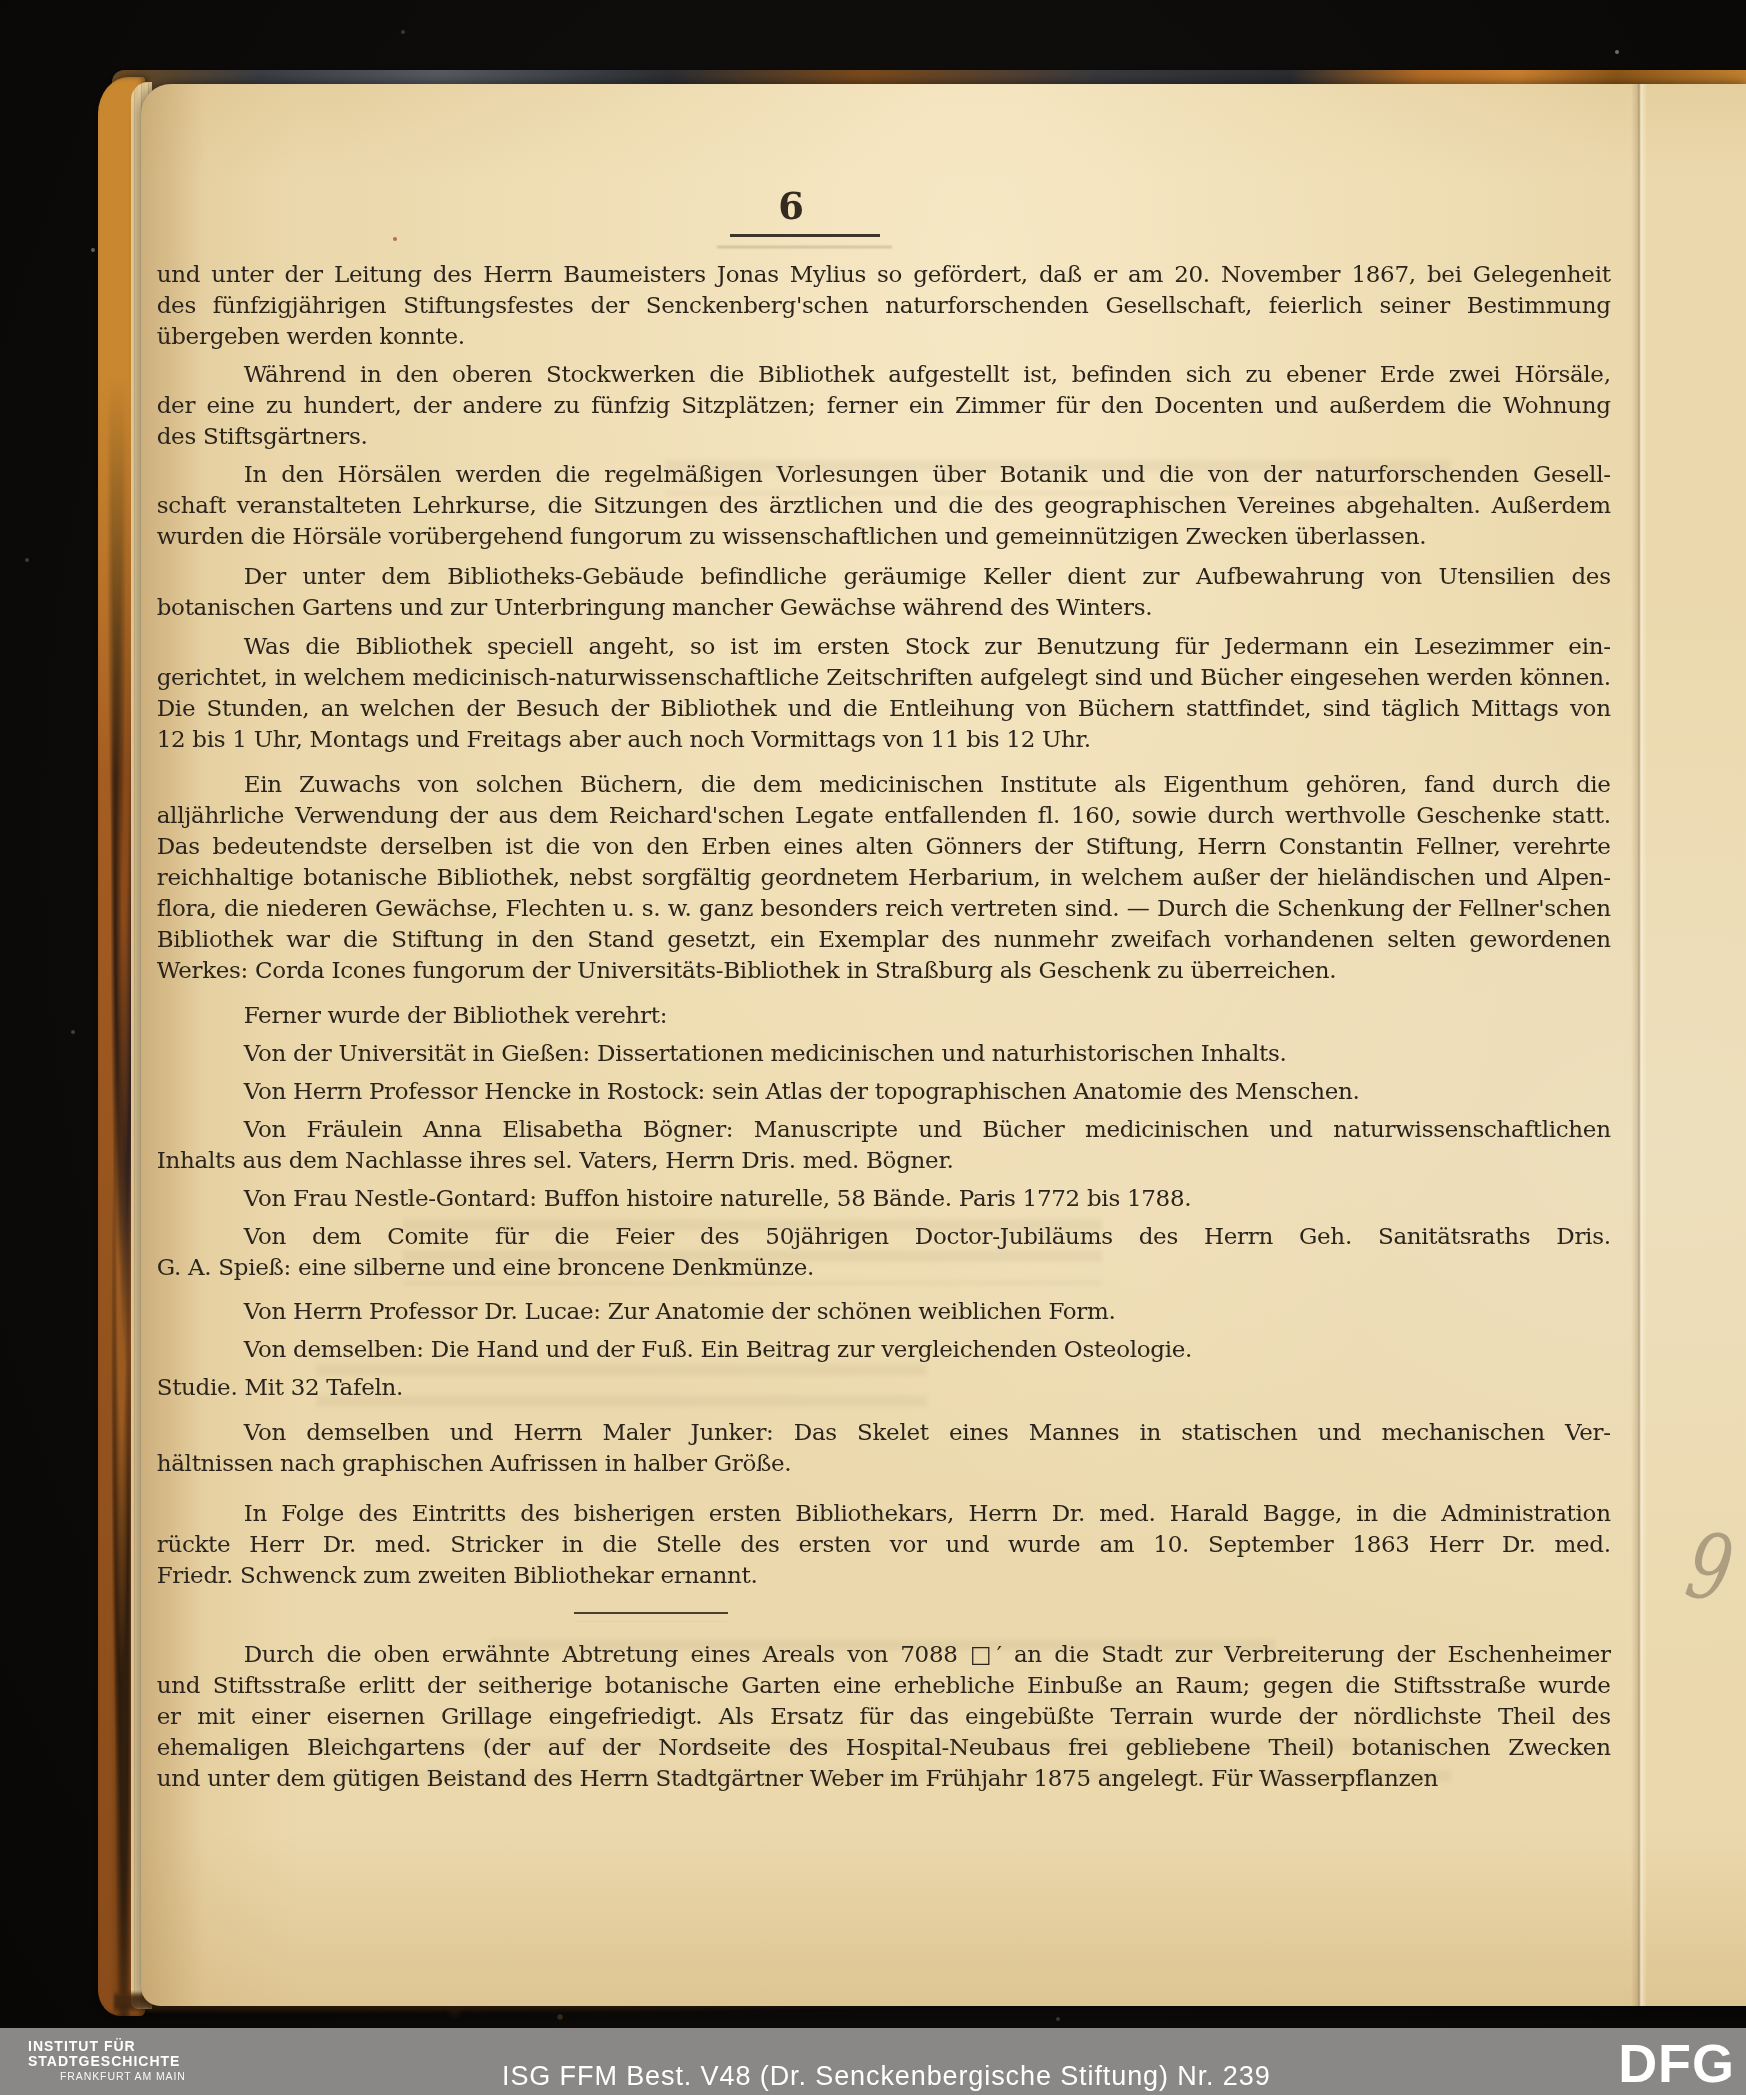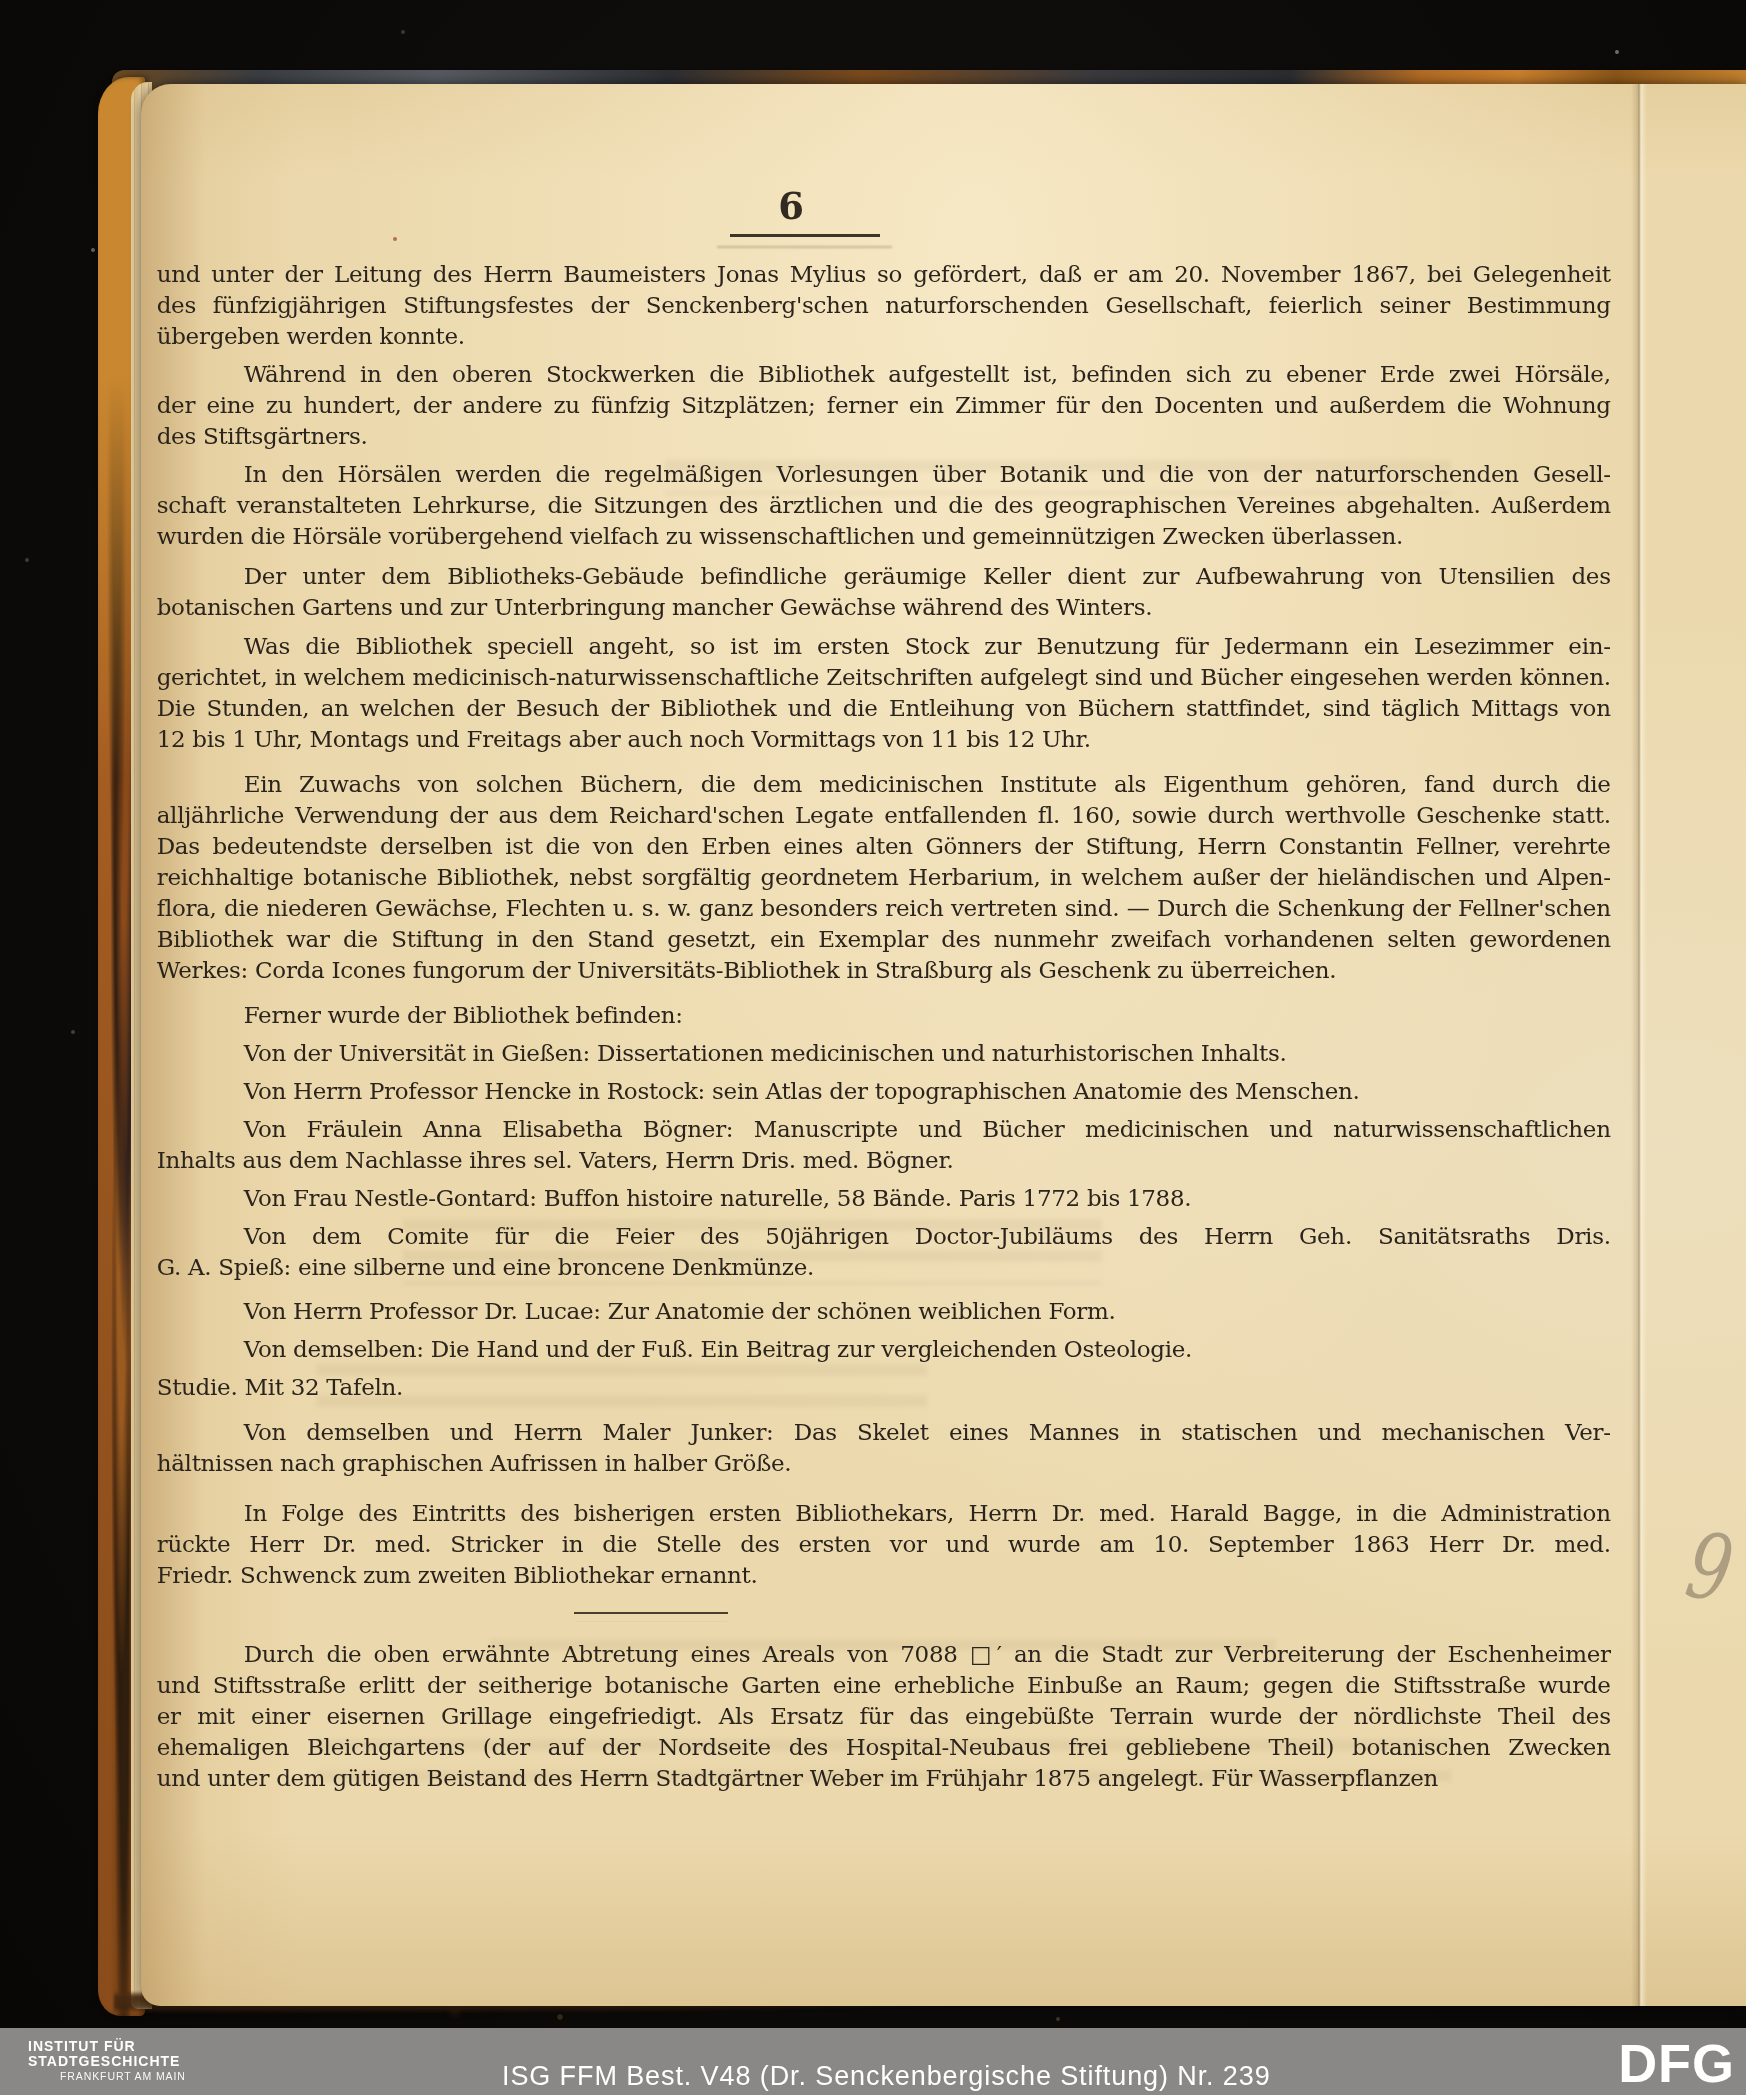--- a/index.html
+++ b/index.html
@@ -129,21 +129,21 @@
           <div class="tline last">übergeben werden konnte.</div>
         </div>
         <div class="para" style="margin-top: 7px;">
           <div class="tline ind">Während in den oberen Stockwerken die Bibliothek aufgestellt ist, befinden sich zu ebener Erde zwei Hörsäle,</div>
           <div class="tline">der eine zu hundert, der andere zu fünfzig Sitzplätzen; ferner ein Zimmer für den Docenten und außerdem die Wohnung</div>
           <div class="tline last">des Stiftsgärtners.</div>
         </div>
         <div class="para" style="margin-top: 7px;">
           <div class="tline ind">In den Hörsälen werden die regelmäßigen Vorlesungen über Botanik und die von der naturforschenden Gesell-</div>
           <div class="tline">schaft veranstalteten Lehrkurse, die Sitzungen des ärztlichen und die des geographischen Vereines abgehalten.  Außerdem</div>
-          <div class="tline last">wurden die Hörsäle vorübergehend vielfach zu wissenschaftlichen und gemeinnützigen Zwecken überlassen.</div>
+          <div class="tline last">wurden die Hörsäle vorübergehend fungorum zu wissenschaftlichen und gemeinnützigen Zwecken überlassen.</div>
         </div>
         <div class="para" style="margin-top: 8.7px;">
           <div class="tline ind">Der unter dem Bibliotheks-Gebäude befindliche geräumige Keller dient zur Aufbewahrung von Utensilien des</div>
           <div class="tline last">botanischen Gartens und zur Unterbringung mancher Gewächse während des Winters.</div>
         </div>
         <div class="para" style="margin-top: 8.7px;">
           <div class="tline ind">Was die Bibliothek speciell angeht, so ist im ersten Stock zur Benutzung für Jedermann ein Lesezimmer ein-</div>
           <div class="tline">gerichtet, in welchem medicinisch-naturwissenschaftliche Zeitschriften aufgelegt sind und Bücher eingesehen werden können.</div>
           <div class="tline">Die Stunden, an welchen der Besuch der Bibliothek und die Entleihung von Büchern stattfindet, sind täglich Mittags von</div>
           <div class="tline last">12 bis 1 Uhr, Montags und Freitags aber auch noch Vormittags von 11 bis 12 Uhr.</div>
@@ -151,21 +151,21 @@
         <div class="para" style="margin-top: 14px;">
           <div class="tline ind">Ein Zuwachs von solchen Büchern, die dem medicinischen Institute als Eigenthum gehören, fand durch die</div>
           <div class="tline">alljährliche Verwendung der aus dem Reichard'schen Legate entfallenden fl. 160, sowie durch werthvolle Geschenke statt.</div>
           <div class="tline">Das bedeutendste derselben ist die von den Erben eines alten Gönners der Stiftung, Herrn Constantin Fellner, verehrte</div>
           <div class="tline">reichhaltige botanische Bibliothek, nebst sorgfältig geordnetem Herbarium, in welchem außer der hieländischen und Alpen-</div>
           <div class="tline">flora, die niederen Gewächse, Flechten u. s. w. ganz besonders reich vertreten sind. — Durch die Schenkung der Fellner'schen</div>
           <div class="tline">Bibliothek war die Stiftung in den Stand gesetzt, ein Exemplar des nunmehr zweifach vorhandenen selten gewordenen</div>
           <div class="tline last">Werkes: Corda Icones fungorum der Universitäts-Bibliothek in Straßburg als Geschenk zu überreichen.</div>
         </div>
         <div class="para" style="margin-top: 14px;">
-          <div class="tline last ind">Ferner wurde der Bibliothek befinden:</div>
+          <div class="tline last ind">Ferner wurde der Bibliothek verehrt:</div>
         </div>
         <div class="para" style="margin-top: 7px;">
           <div class="tline last ind">Von der Universität in Gießen: Dissertationen medicinischen und naturhistorischen Inhalts.</div>
         </div>
         <div class="para" style="margin-top: 7px;">
           <div class="tline last ind">Von Herrn Professor Hencke in Rostock: sein Atlas der topographischen Anatomie des Menschen.</div>
         </div>
         <div class="para" style="margin-top: 7px;">
           <div class="tline ind">Von Fräulein Anna Elisabetha Bögner: Manuscripte und Bücher medicinischen und naturwissenschaftlichen</div>
           <div class="tline last">Inhalts aus dem Nachlasse ihres sel. Vaters, Herrn Dris. med. Bögner.</div>

